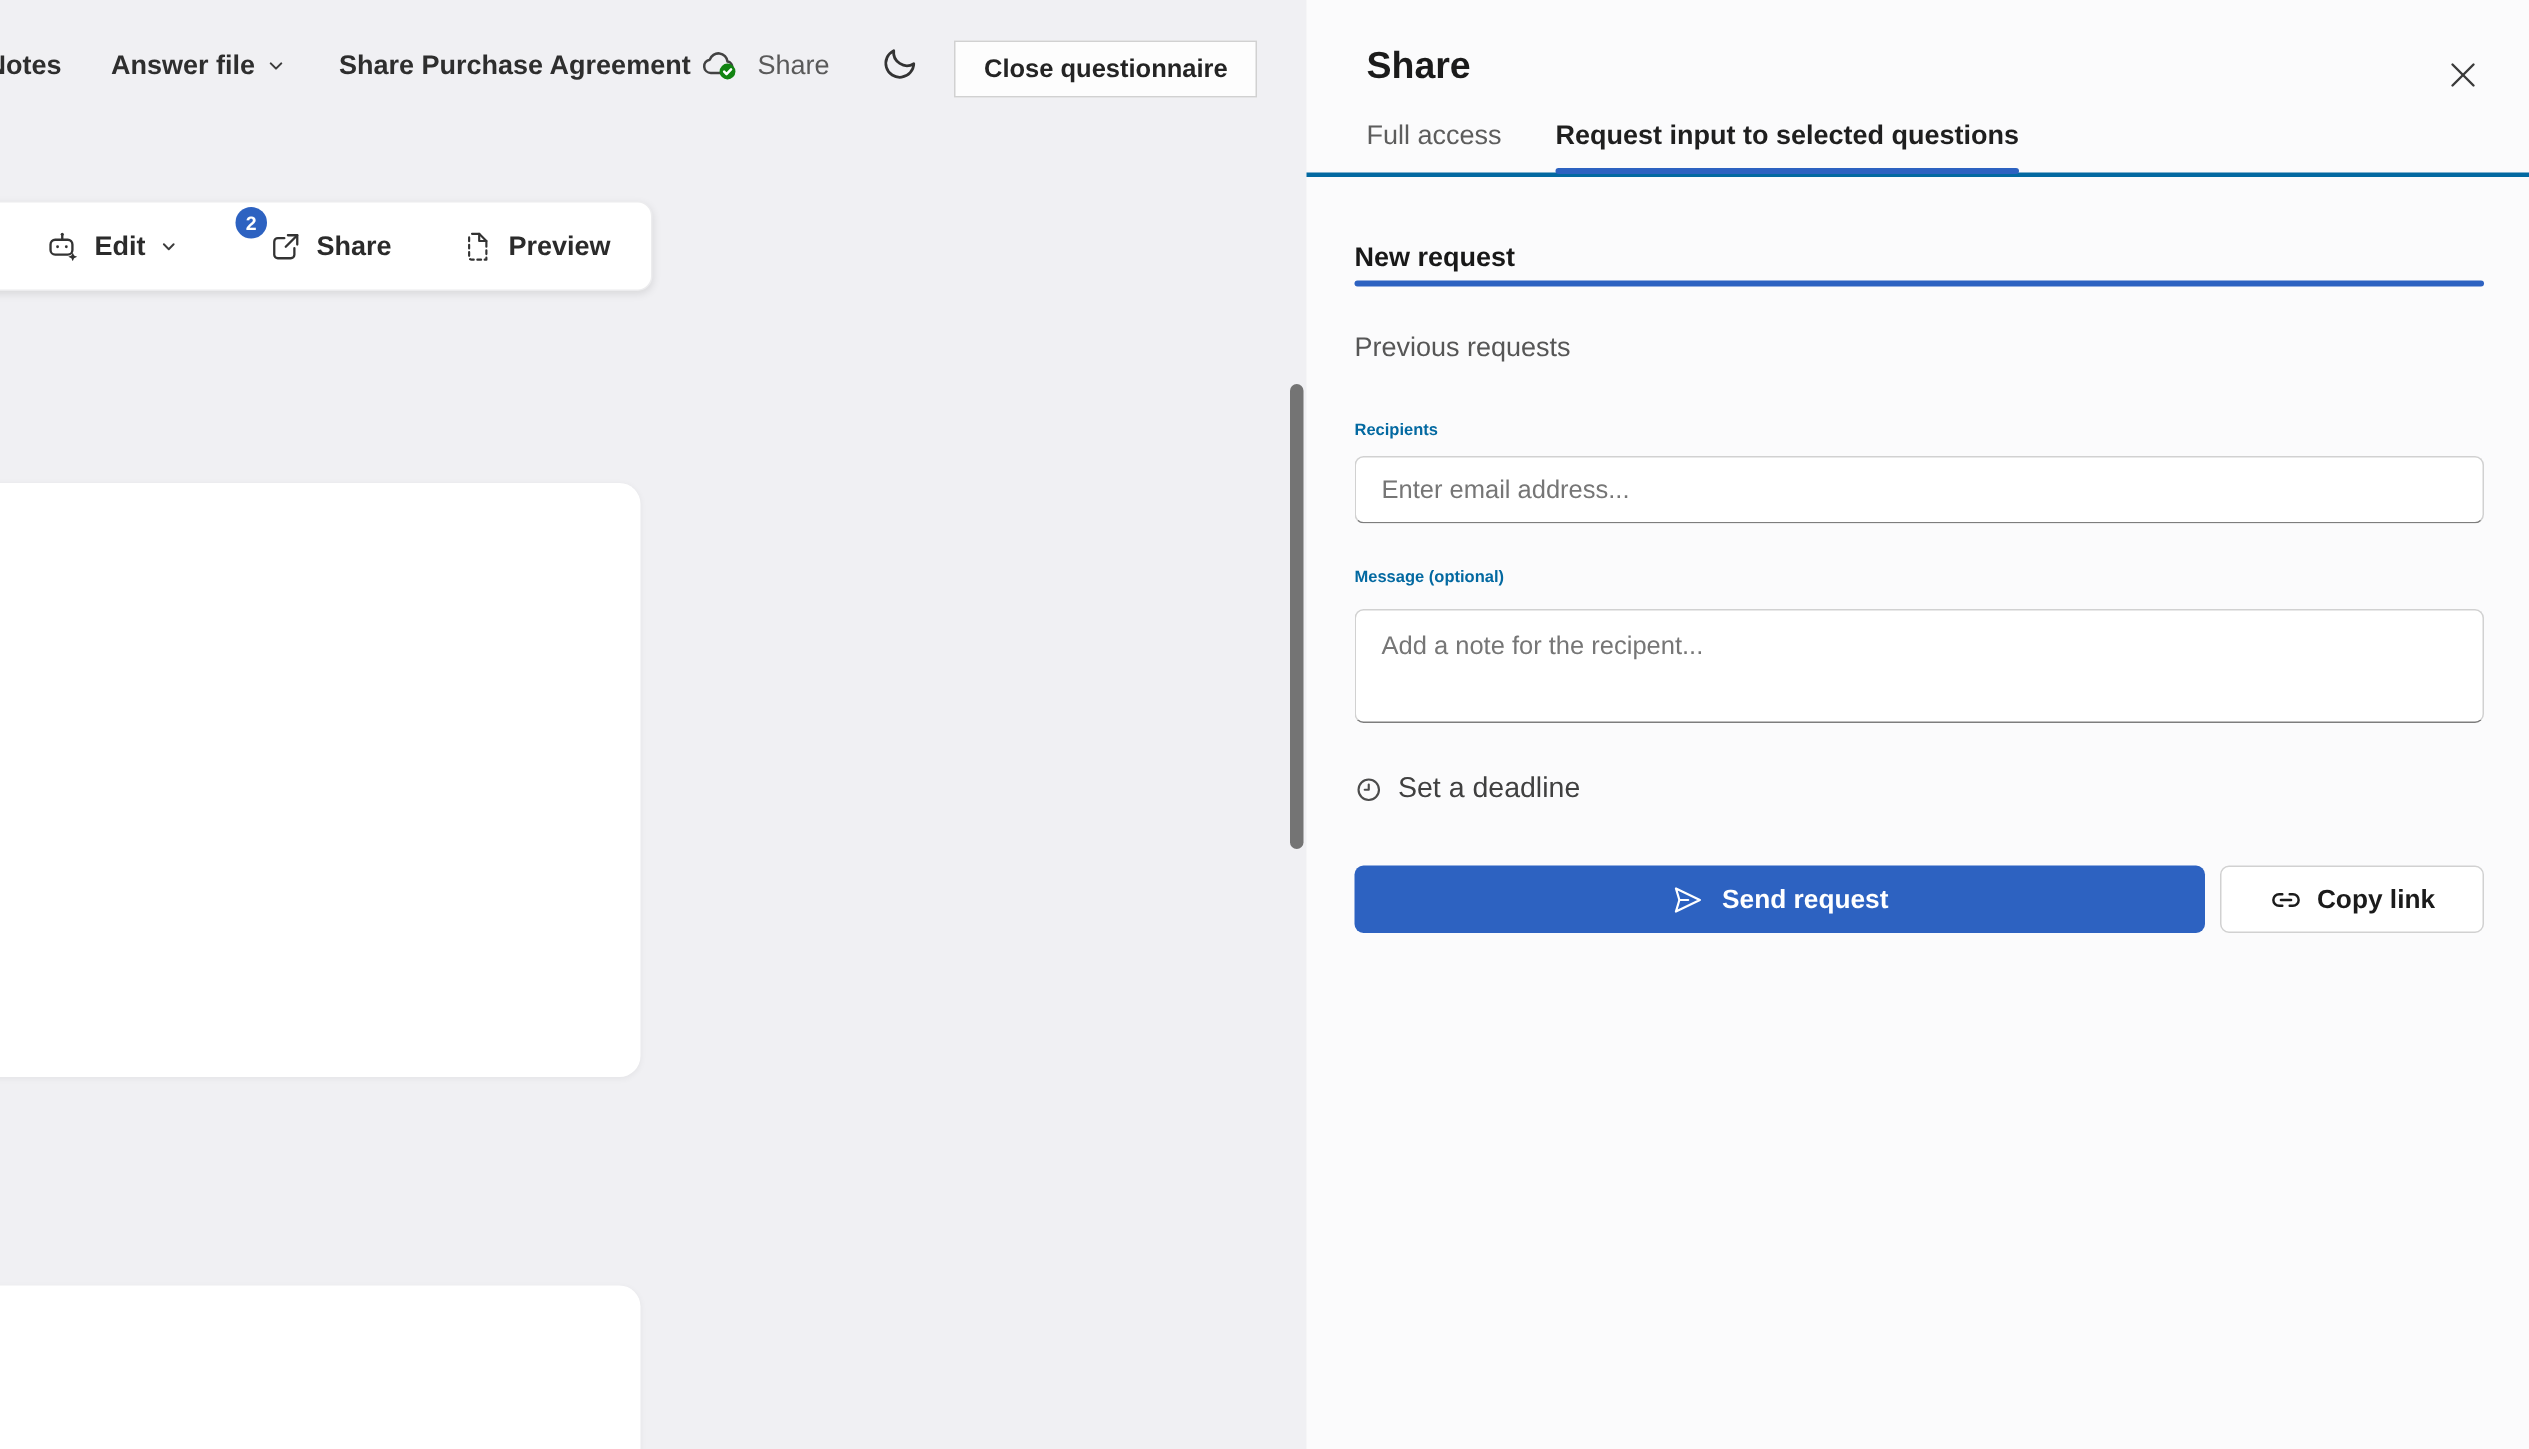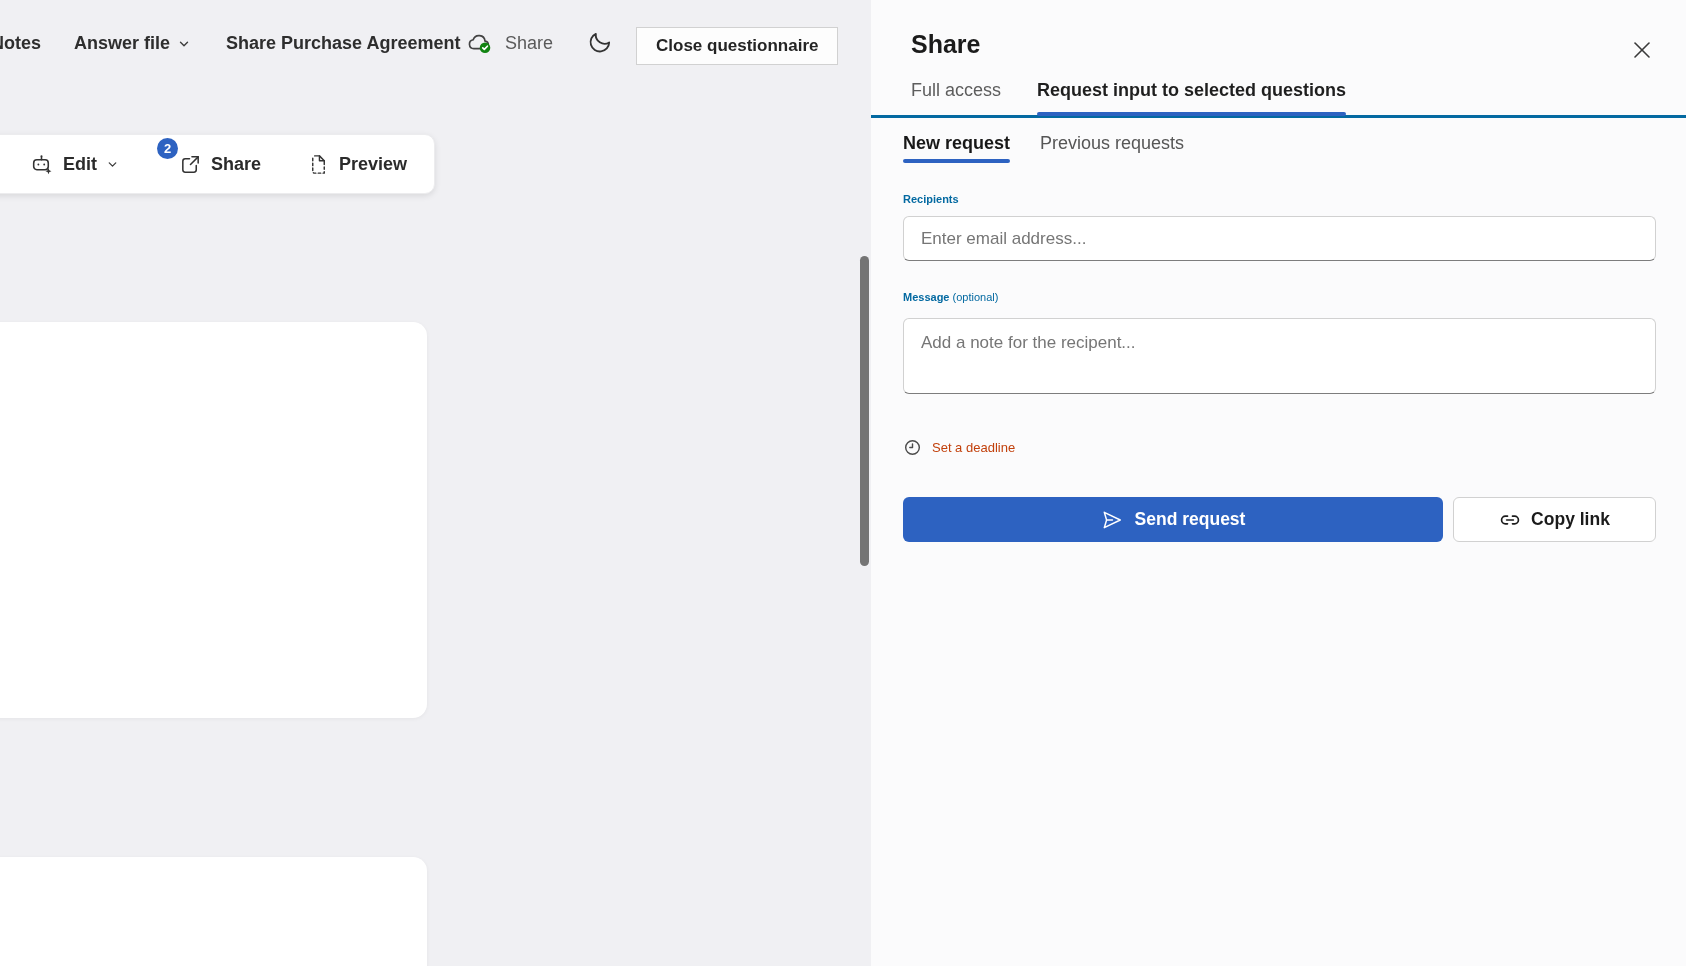--- a/index.html
+++ b/index.html
@@ -72,64 +72,64 @@
   }
   .top-tab{font-size:18px;color:#5d5d5d;padding-bottom:14px;position:relative;cursor:pointer;white-space:nowrap;}
   .top-tab.active{color:#1f1f1f;font-weight:600;}
   .top-tab.active::after{
     content:"";position:absolute;left:0;right:0;bottom:-1px;height:4px;
     background:var(--brand-blue);border-radius:3px;
   }
 
   .panel-body{padding:0 30px 0 32px;}
 
-  .sub-tabs{display:flex;gap:30px;margin-top:15px;}
+  .sub-tabs{display:flex;gap:30px;margin-top:43px;flex-direction:column;}
   .sub-tab{font-size:18px;color:#565656;padding-bottom:9px;position:relative;cursor:pointer;}
   .sub-tab.active{color:#181818;font-weight:700;}
   .sub-tab.active::after{
     content:"";position:absolute;left:0;right:0;bottom:0;height:4px;
     background:var(--brand-blue);border-radius:3px;
   }
 
   .info-box{
     margin-top:22px;background:var(--info-bg);border:1px solid var(--info-border);
     border-radius:9px;padding:17px 20px 19px 20px;position:relative;
   }
   .info-title{font-size:16.5px;font-weight:700;color:#1b1b1b;}
   .info-desc{font-size:16.5px;color:#1b1b1b;line-height:1.42;margin-top:3px;max-width:480px;}
   .info-badge{
     position:absolute;right:26px;top:34px;width:33px;height:33px;border-radius:50%;
     background:var(--brand-blue);color:#fff;font-size:16px;font-weight:600;
     display:flex;align-items:center;justify-content:center;
   }
 
   .field-label{margin-top:30px;font-size:11px;font-weight:700;color:#0369a1;}
-  .optional{font-weight:400;}
+  .optional{font-weight:700;}
   .text-input{
     margin-top:11px;width:100%;height:45px;background:#fff;
     border:1px solid #d1d1d1;border-bottom:1px solid #7d7d7d;border-radius:6px;
     padding:0 17px;font-family:inherit;font-size:17px;color:#242424;outline:none;
   }
   .text-area{
     margin-top:15px;width:100%;height:76px;background:#fff;
     border:1px solid #d1d1d1;border-bottom:1px solid #7d7d7d;border-radius:6px;
     padding:14px 17px;font-family:inherit;font-size:17px;color:#242424;outline:none;resize:none;
   }
   .text-input::placeholder,.text-area::placeholder{color:#767676;}
 
-  .deadline-row{margin-top:40px;display:flex;align-items:center;gap:10px;font-size:13px;color:#c2410c;cursor:pointer;width:max-content;}
+  .deadline-row{margin-top:28px;display:flex;align-items:center;gap:10px;font-size:19px;color:#404040;cursor:pointer;width:max-content;}
 
   .buttons-row{margin-top:40px;display:flex;gap:10px;}
   .send-btn{
     flex:1;height:45px;background:var(--brand-blue);border:none;border-radius:6px;
     color:#fff;font-family:inherit;font-size:17.5px;font-weight:600;
     display:flex;align-items:center;justify-content:center;gap:12px;cursor:pointer;
   }
   .copy-btn{
-    width:203px;height:45px;background:#fff;border:1px solid #d1d1d1;border-radius:6px;
+    width:176px;height:45px;background:#fff;border:1px solid #d1d1d1;border-radius:6px;
     color:#1b1b1b;font-family:inherit;font-size:17.5px;font-weight:600;
     display:flex;align-items:center;justify-content:center;gap:10px;cursor:pointer;
   }
 </style>
 </head>
 <body>
 
 <div class="doc-area">
 
   <div class="top-bar">

